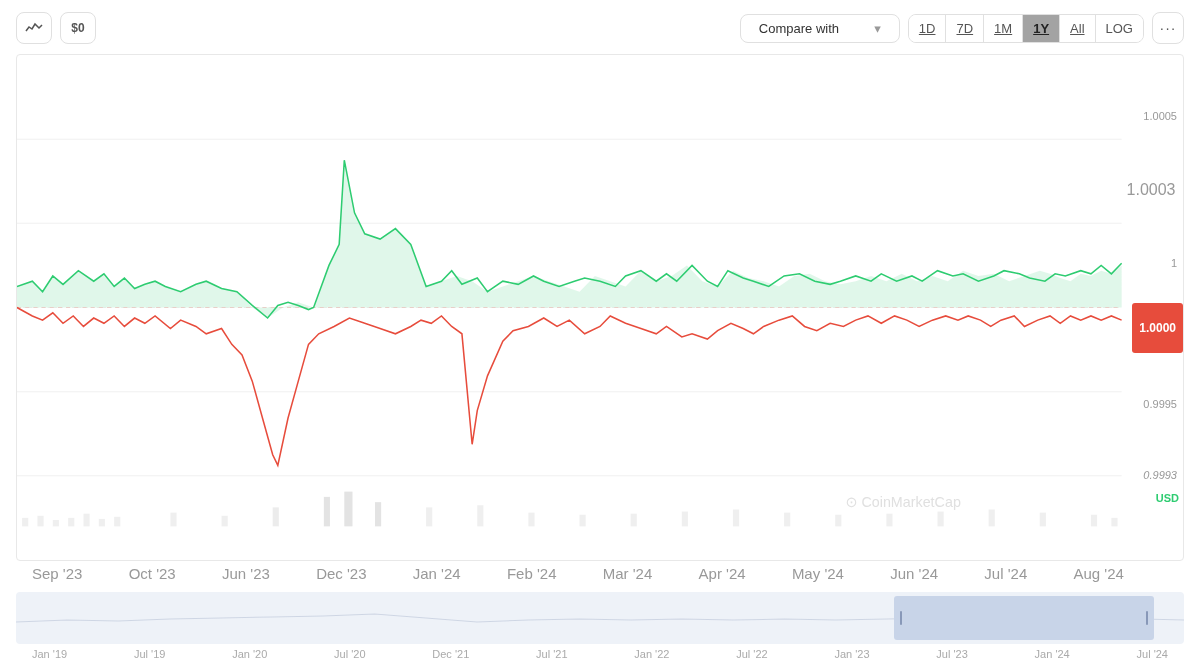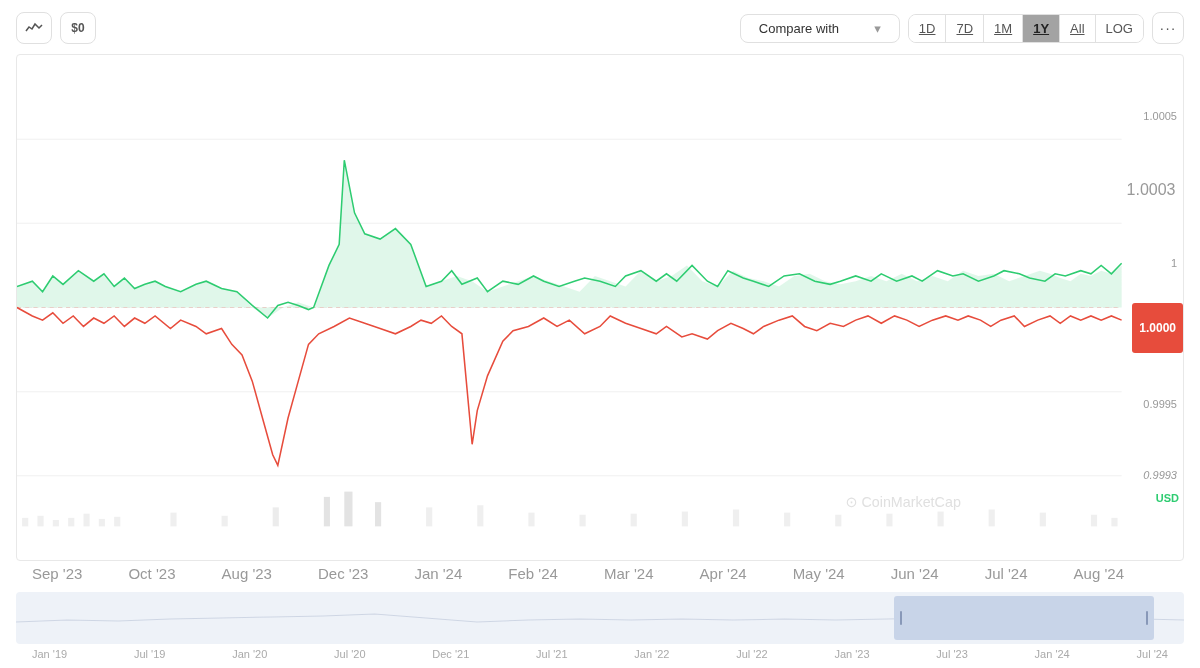--- a/index.html
+++ b/index.html
@@ -299,21 +299,21 @@
         
         <div style="position:absolute;right:4px;bottom:56px;font-size:11px;color:#2ecc71;font-weight:700;margin-top:20px;">
           <span>USD</span>
         </div>
       </div>
     </div>
 
     <div class="x-axis-labels">
       <span>Sep '23</span>
       <span>Oct '23</span>
-      <span>Aug '23</span>
+      <span>Jun '23</span>
       <span>Dec '23</span>
       <span>Jan '24</span>
       <span>Feb '24</span>
       <span>Mar '24</span>
       <span>Apr '24</span>
       <span>May '24</span>
       <span>Jun '24</span>
       <span>Jul '24</span>
       <span>Aug '24</span>
     </div>

